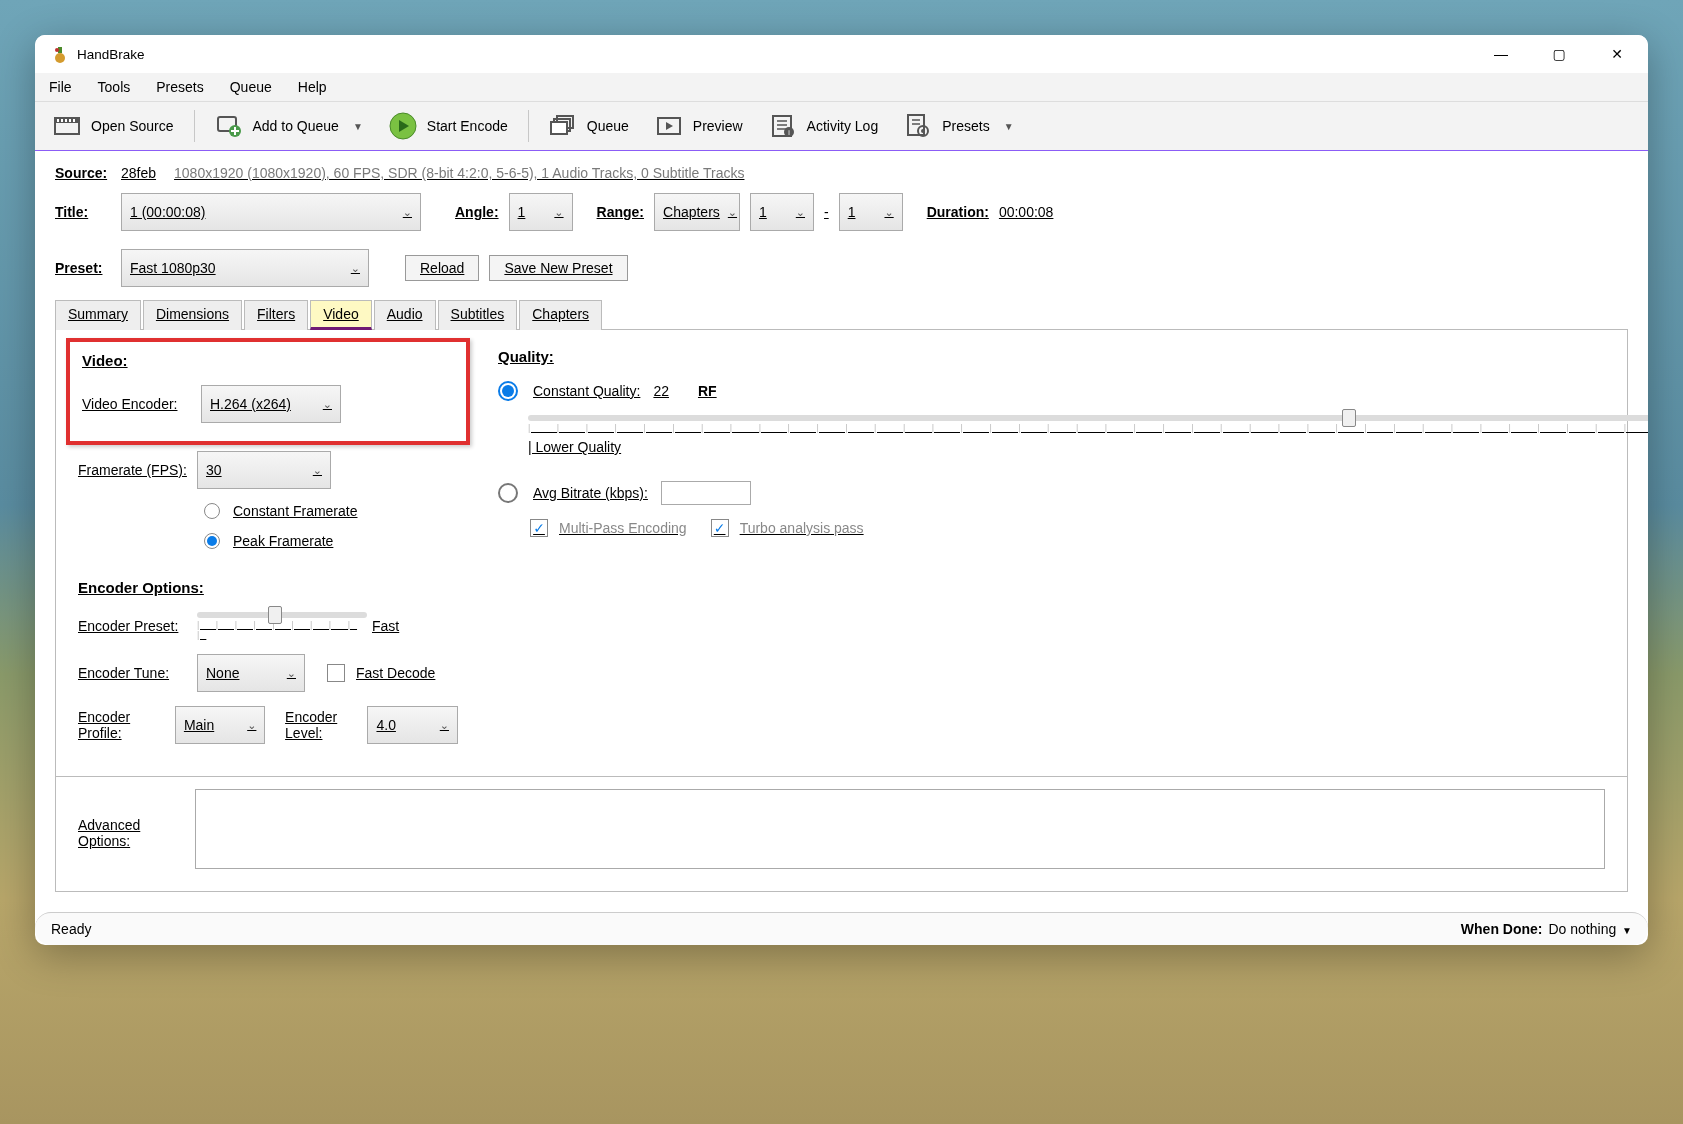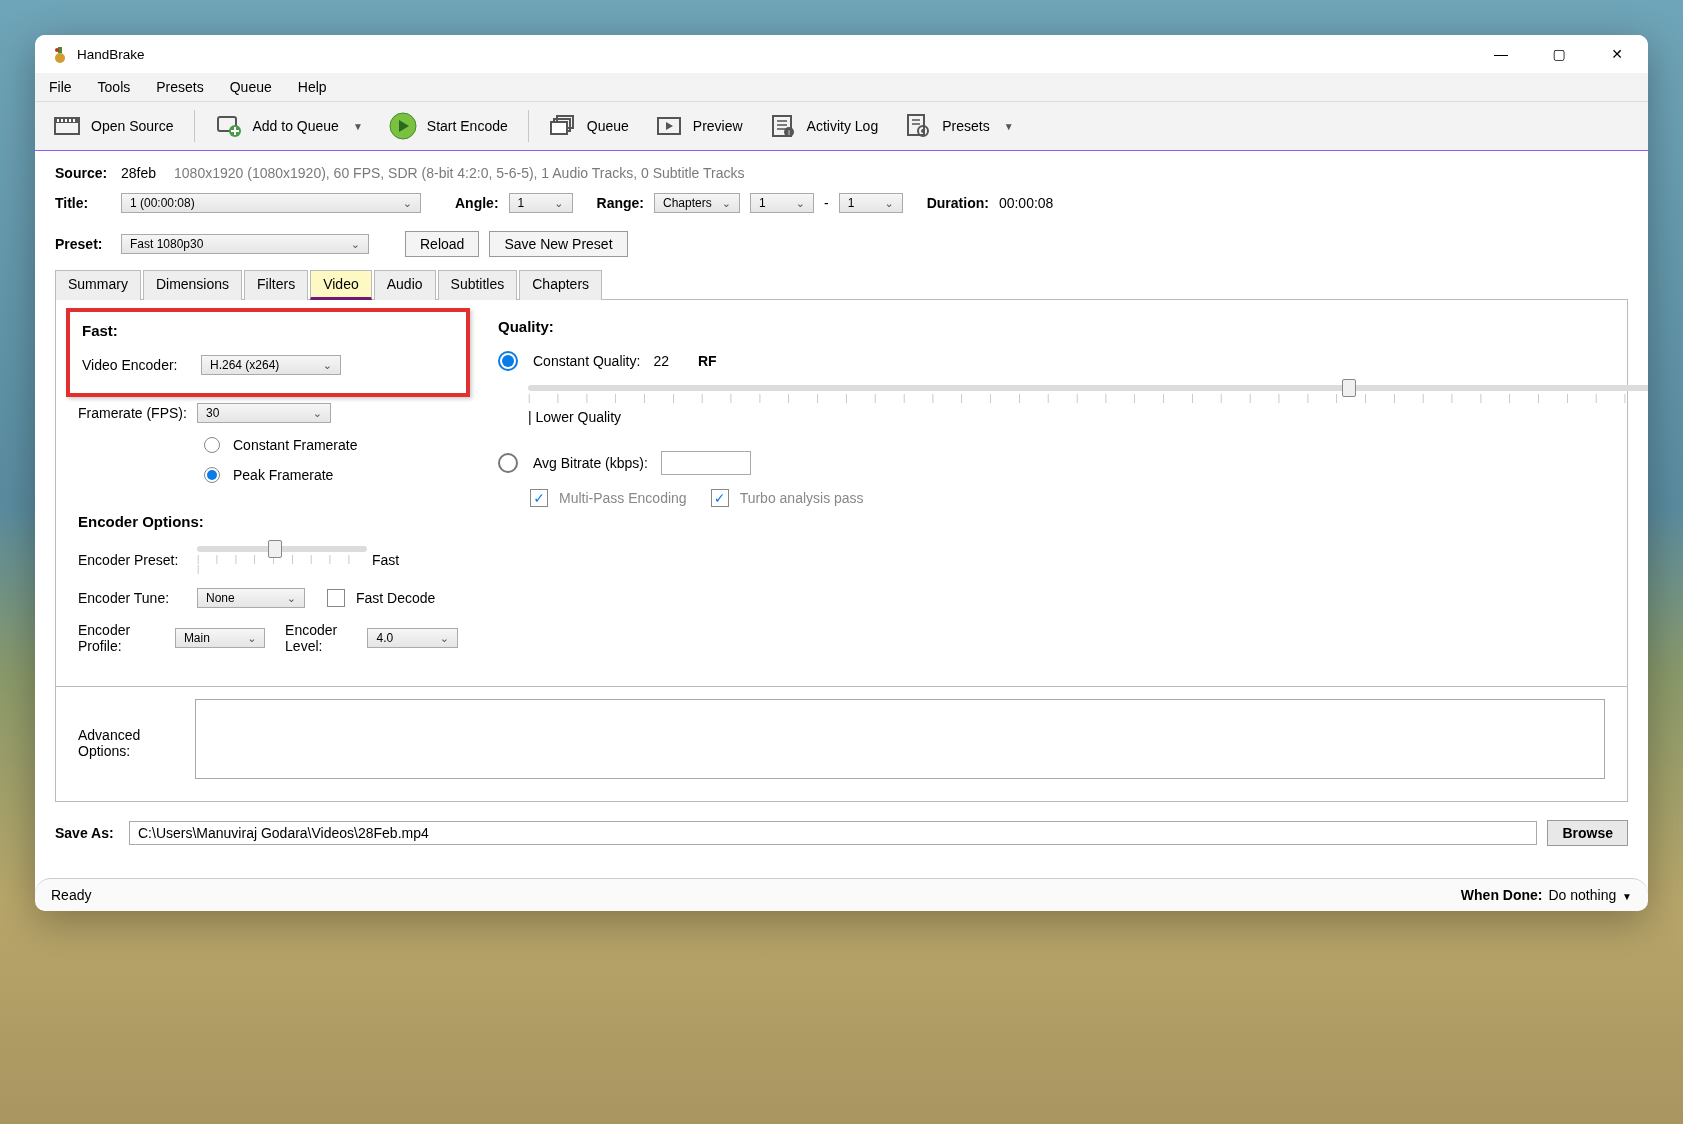--- a/index.html
+++ b/index.html
@@ -49,32 +49,32 @@
   .tool-item {
     display: flex;
     align-items: center;
     gap: 10px;
     padding: 4px 10px;
     cursor: pointer;
   }
   .tool-sep { width: 1px; height: 32px; background: #c7c7c7; margin: 0 4px; }
   .tool-icon { width: 28px; height: 28px; display: flex; align-items: center; justify-content: center; }
   .tool-drop { font-size: 10px; color: #555; margin-left: 4px; }
-  .content { padding: 14px 20px 20px; }
+  .content { padding: 14px 20px 20px; text-decoration: underline; }
   .row { display: flex; align-items: center; gap: 10px; margin-bottom: 12px; flex-wrap: wrap; }
   .lbl { font-weight: bold; min-width: 56px; }
   .muted { color: #7a7a7a; }
   .select {
     border: 1px solid #aaa;
     background: linear-gradient(#f6f6f6,#e5e5e5);
-    padding: 2px 8px;
+    padding: 10px 8px;
     display: inline-flex;
     align-items: center;
     justify-content: space-between;
-    font-size: 12px;
+    font-size: 14px;
     cursor: pointer;
     text-align: right;
   }
   .select::after { content: "⌄"; font-size: 11px; color: #555; margin-left: 8px; }
   .btn {
     border: 1px solid #999;
     background: #f4f4f4;
     padding: 4px 14px;
     font-size: 14px;
     cursor: pointer;
@@ -294,21 +294,21 @@
       <div class="tab active">Video</div>
       <div class="tab">Audio</div>
       <div class="tab">Subtitles</div>
       <div class="tab">Chapters</div>
     </div>
 
     <div class="pane">
 
       <div class="col-left">
         <div class="highlight-box">
-          <span class="section-hdr">Fast:</span>
+          <span class="section-hdr">Video:</span>
           <div class="field-row">
             <span class="field-lbl">Video Encoder:</span>
             <span class="select" style="width:140px">H.264 (x264)</span>
           </div>
         </div>
 
         <div class="field-row">
           <span class="field-lbl">Framerate (FPS):</span>
           <span class="select" style="width:134px">30</span>
         </div>
@@ -379,25 +379,20 @@
           <span>Turbo analysis pass</span>
         </div>
       </div>
     </div>
 
     <div style="display:flex;border:1px solid #bbb;border-top:none;padding:12px 22px 22px;gap:12px;align-items:flex-start">
       <span style="width:114px;margin-top:28px">Advanced Options:</span>
       <textarea class="textarea" style=""></textarea>
     </div>
 
-    <div class="row" style="margin-top:18px">
-      <span class="lbl" style="min-width:64px">Save As:</span>
-      <input class="input-text" style="flex: 1 1 0%;" value="C:\Users\Manuviraj Godara\Videos\28Feb.mp4">
-      <button class="btn" style="font-weight:bold;background:#e8e8e8">Browse</button>
-    </div>
 
   </div>
 
   <div class="statusbar">
     <span>Ready</span>
     <div class="when-select">
       <span style="font-weight:bold">When Done:</span>
       <span>
         <span>Do nothing</span>
         <span style="font-size:10px;margin-left:2px">▼</span>

